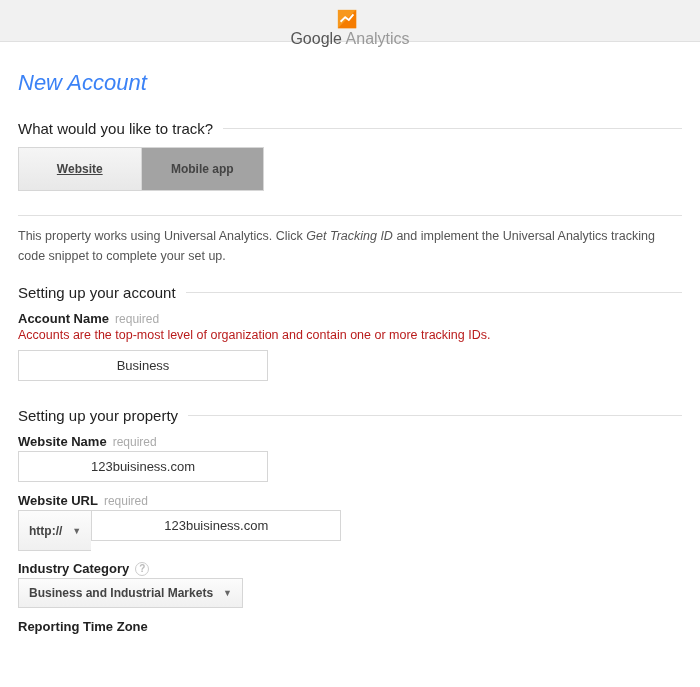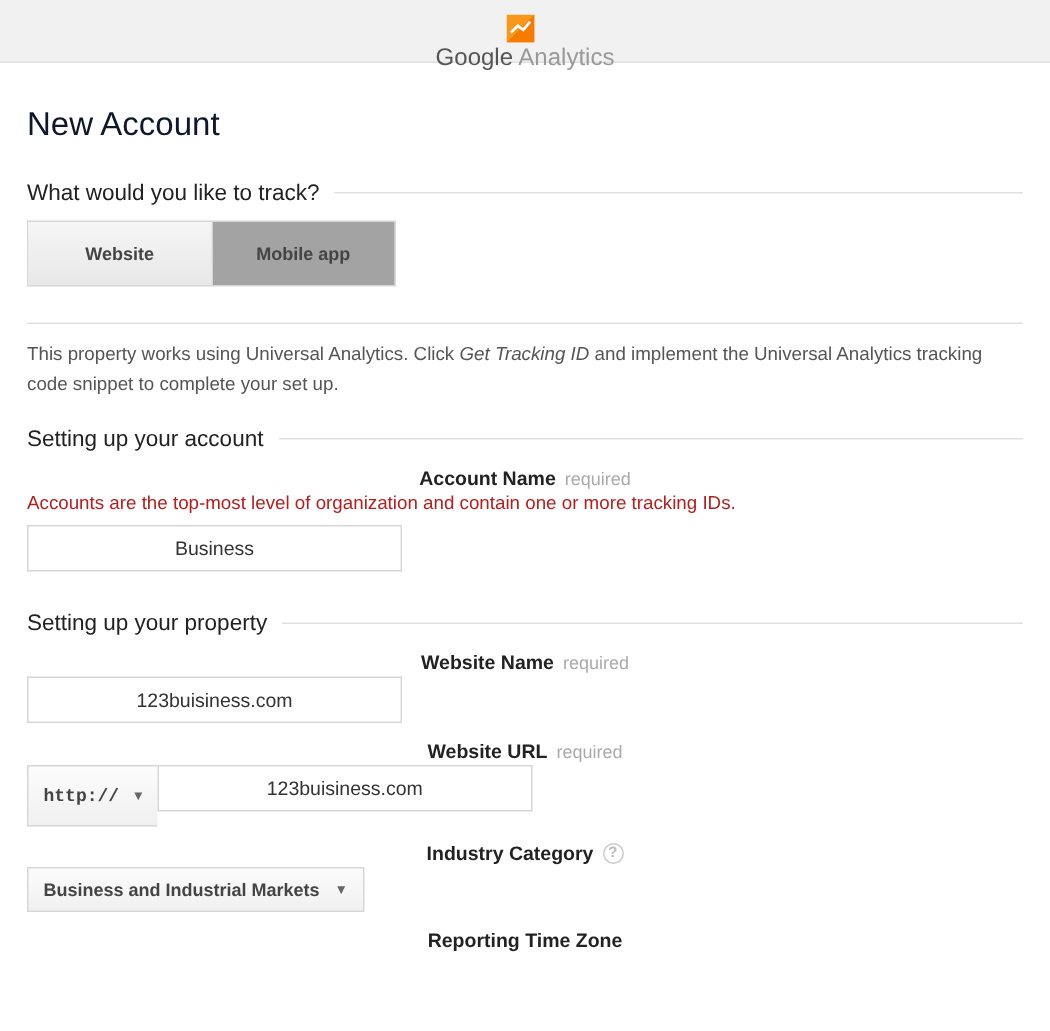--- a/index.html
+++ b/index.html
@@ -29,22 +29,23 @@
       color: #666;
     }
     .brand .bold { color: #555; font-weight: 500; }
     .brand .light { color: #999; font-weight: 300; }
     .content {
       padding: 28px 18px 20px 18px;
     }
     h1 {
       font-size: 22px;
       font-weight: 400;
-      color: #0f172a;
+      color: #3b82f6;
       margin-bottom: 24px;
+      font-style: italic;
     }
     .section-header {
       display: flex;
       align-items: center;
       margin-top: 16px;
       margin-bottom: 10px;
     }
     .section-header span {
       font-size: 15px;
       font-weight: 400;
@@ -71,37 +72,37 @@
       justify-content: center;
       font-size: 12px;
       font-weight: bold;
       color: #444;
       cursor: pointer;
       background: #a3a3a3;
     }
     .tab.active {
       background: linear-gradient(#f5f5f5, #e8e8e8);
       border-right: 1px solid #d6d6d6;
+      text-decoration: underline;
     }
     .tracking-desc {
       font-size: 12.5px;
       color: #555;
       line-height: 1.6;
       margin-bottom: 18px;
     }
     .tracking-desc .em { font-style: italic; text-align: center; }
     .field-label {
       font-size: 13px;
       font-weight: bold;
       color: #222;
       margin-top: 1px;
       margin-bottom: 2px;
       display: flex;
       align-items: center;
-      justify-content: center;
     }
     .field-label .req {
       font-weight: normal;
       color: #aaa;
       font-size: 12px;
       margin-left: 6px;
     }
     .hint {
       font-size: 12.5px;
       color: #b91c1c;
@@ -140,21 +141,20 @@
       background: linear-gradient(#fcfcfc, #f0f0f0);
       padding: 7px 10px;
       font-size: 12px;
       font-weight: bold;
       color: #444;
       display: inline-flex;
       align-items: center;
       cursor: pointer;
       border-right: none;
       margin-bottom: 0;
-      font-family: Liberation Mono, monospace;
     }
     .url-protocol .caret {
       margin-left: 10px;
       font-size: 9px;
       color: #666;
     }
     .url-input { width: 260px; margin-bottom: 0; }
     .help-icon {
       display: inline-flex;
       width: 14px;

